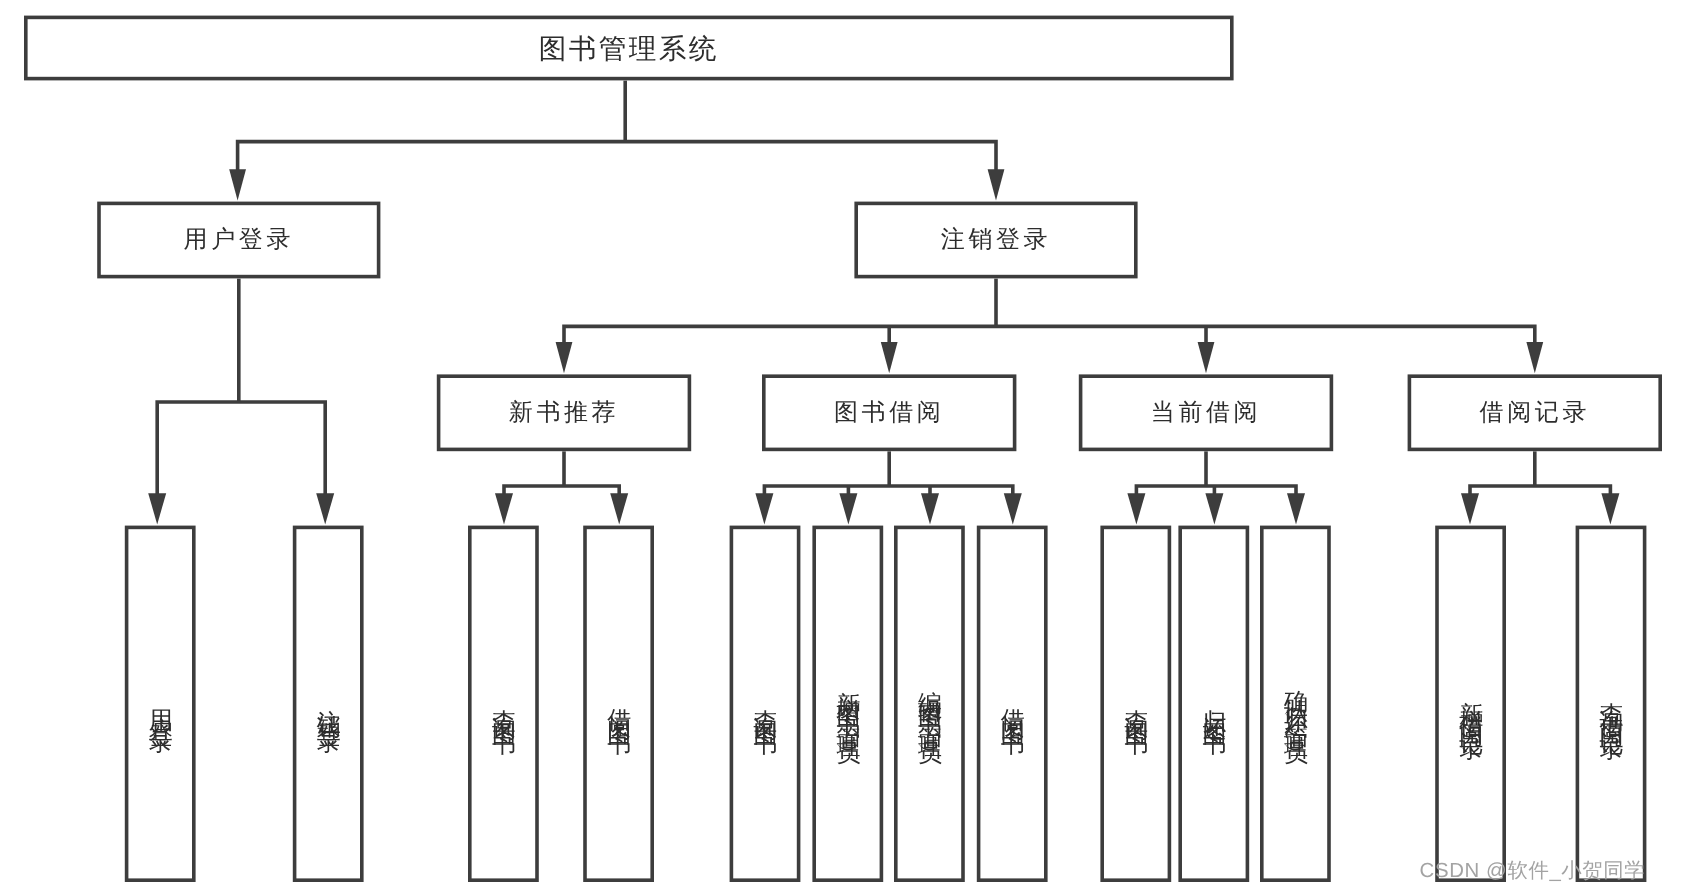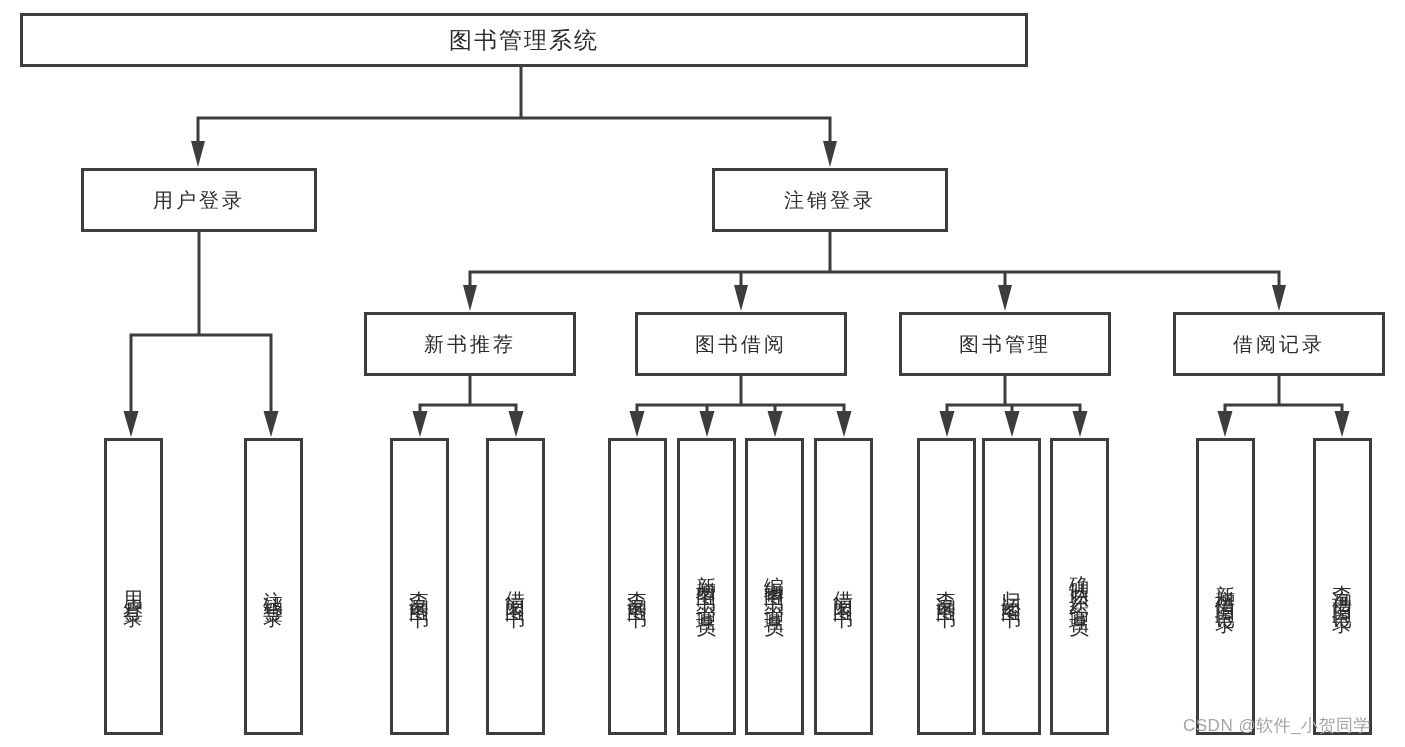--- a/index.html
+++ b/index.html
@@ -126,21 +126,21 @@
     <span>注销登录</span>
   </div>
 
   <div class="node" style="left:364px;top:312px;width:212px;height:64px">
     <span>新书推荐</span>
   </div>
   <div class="node" style="left:635px;top:312px;width:212px;height:64px">
     <span>图书借阅</span>
   </div>
   <div class="node" style="left:899px;top:312px;width:212px;height:64px">
-    <span>图书管理</span>
+    <span>当前借阅</span>
   </div>
   <div class="node" style="left:1173px;top:312px;width:212px;height:64px">
     <span>借阅记录</span>
   </div>
 
   <div class="node leaf" style="left:104px;top:438px;width:59px;height:297px">
     <span>用户登录</span>
   </div>
   <div class="node leaf" style="left:244px;top:438px;width:59px;height:297px">
     <span>注销登录</span>

